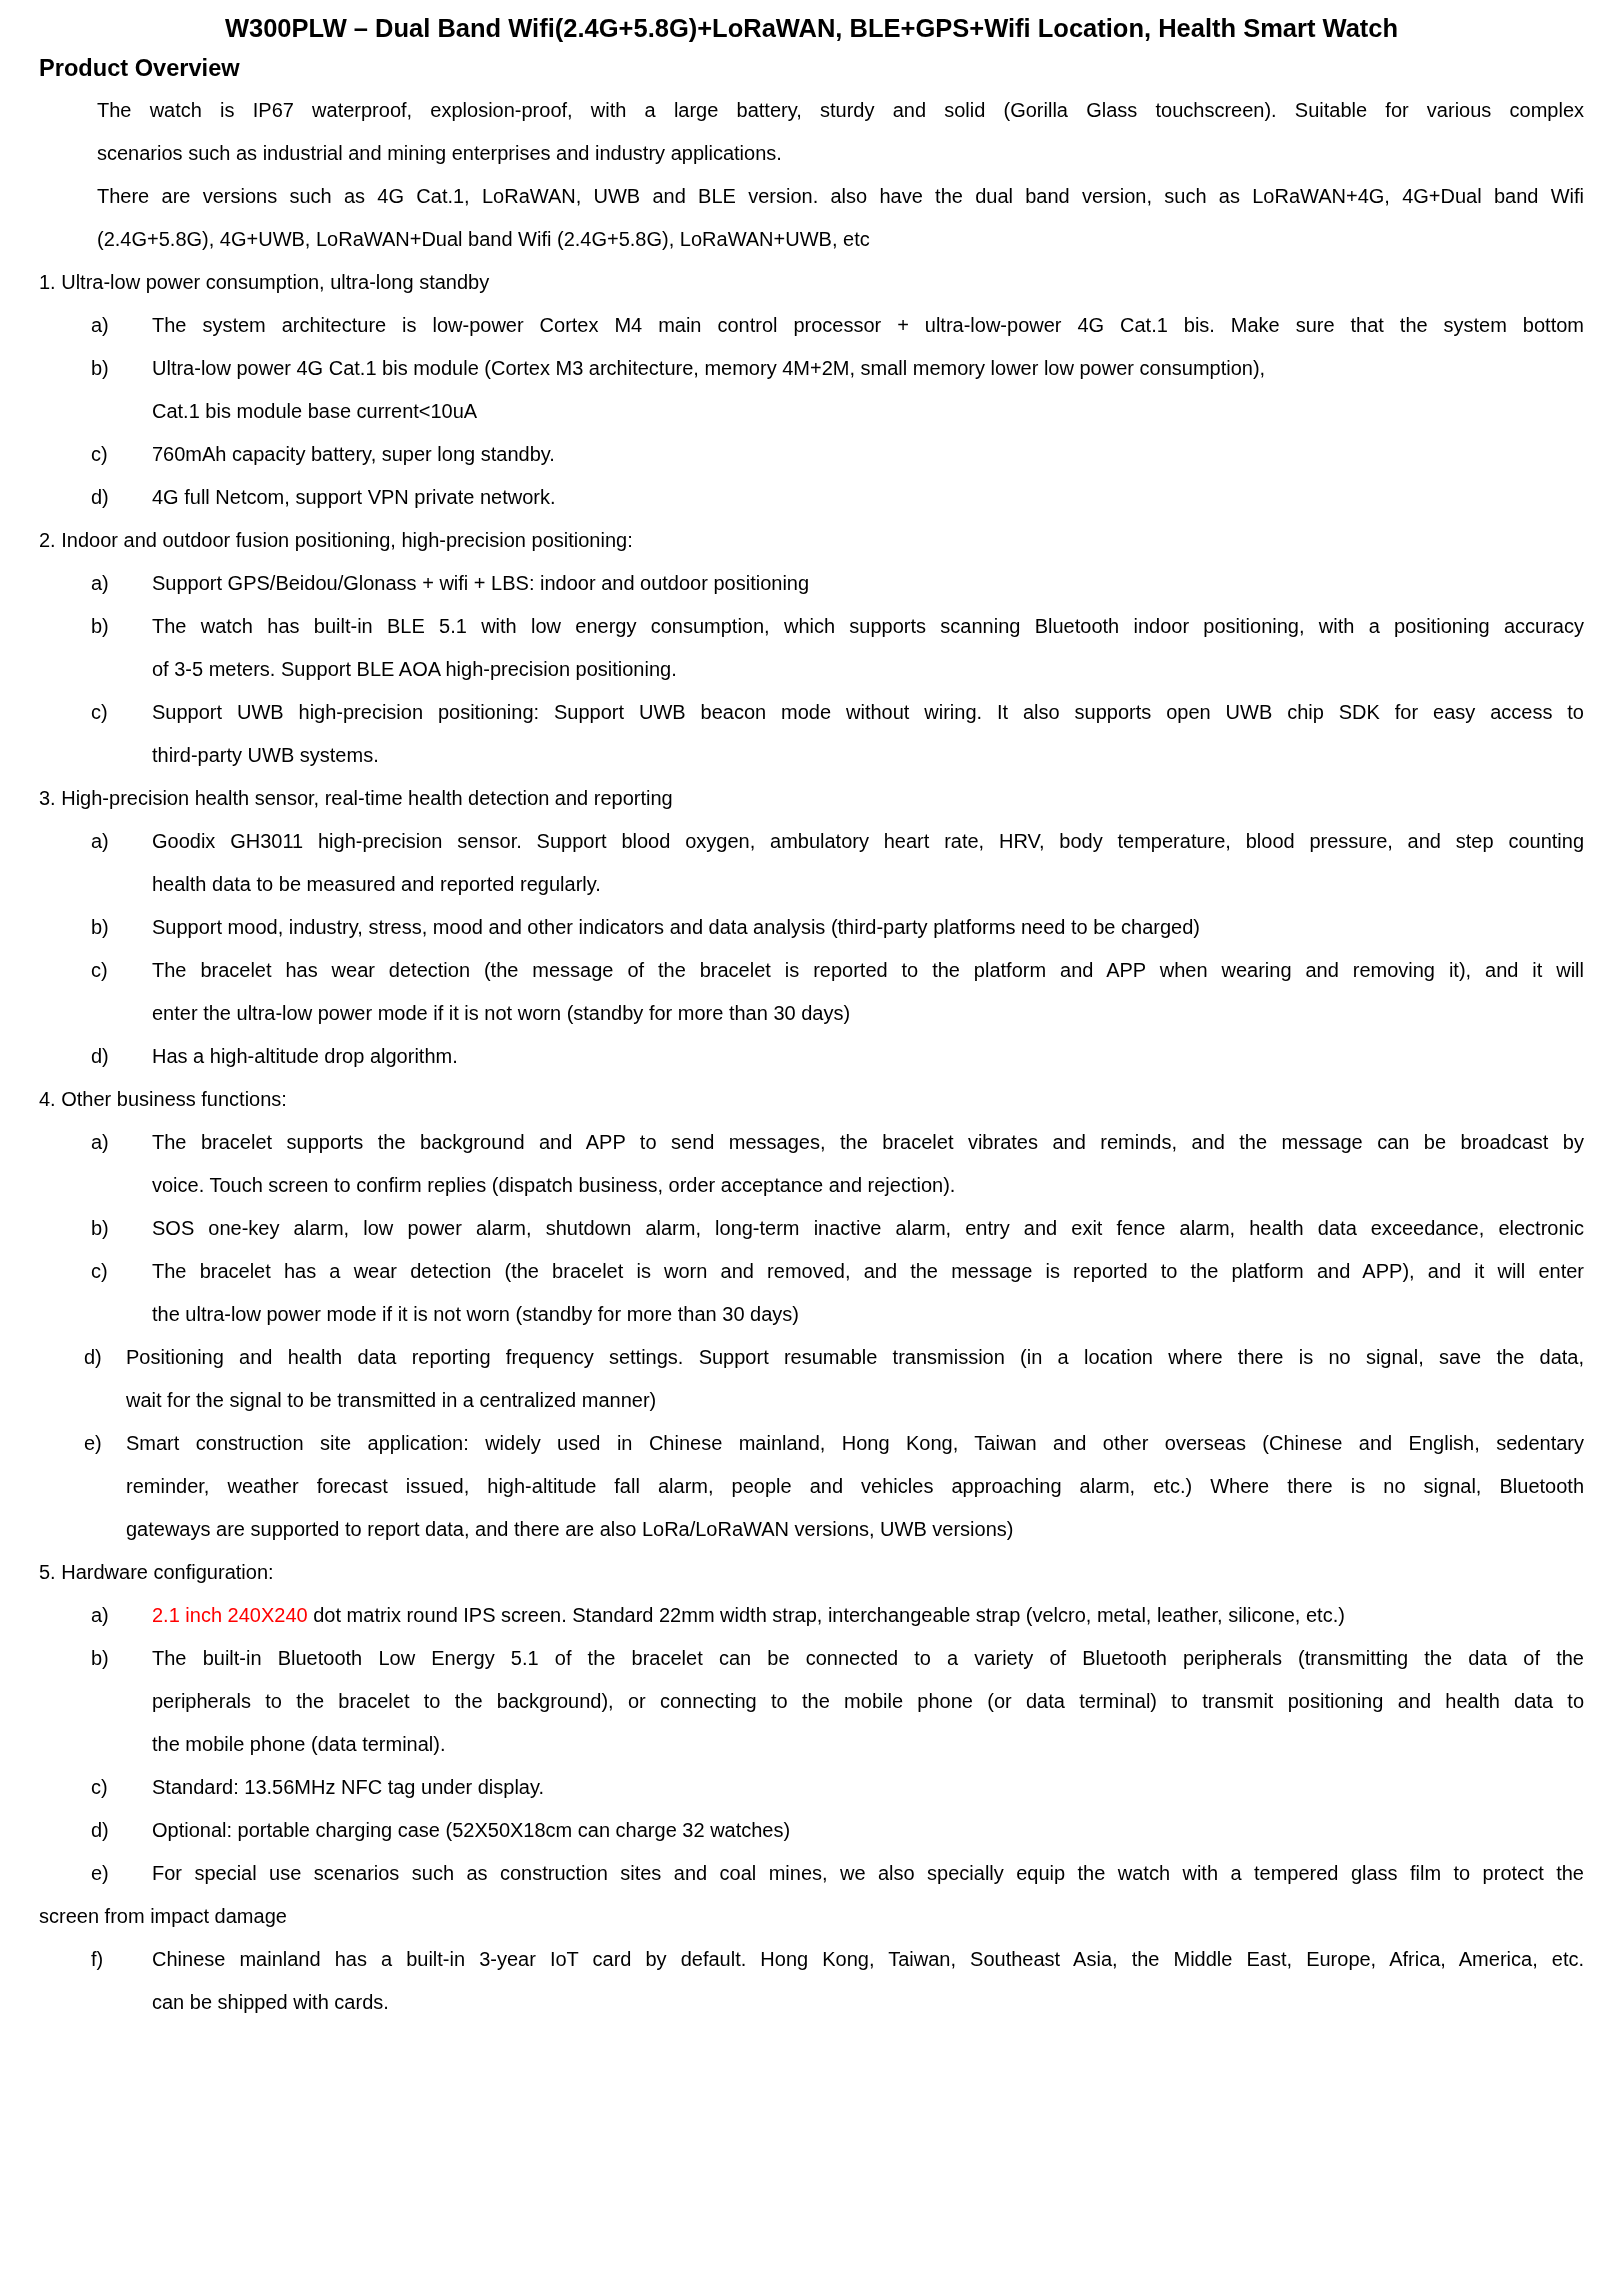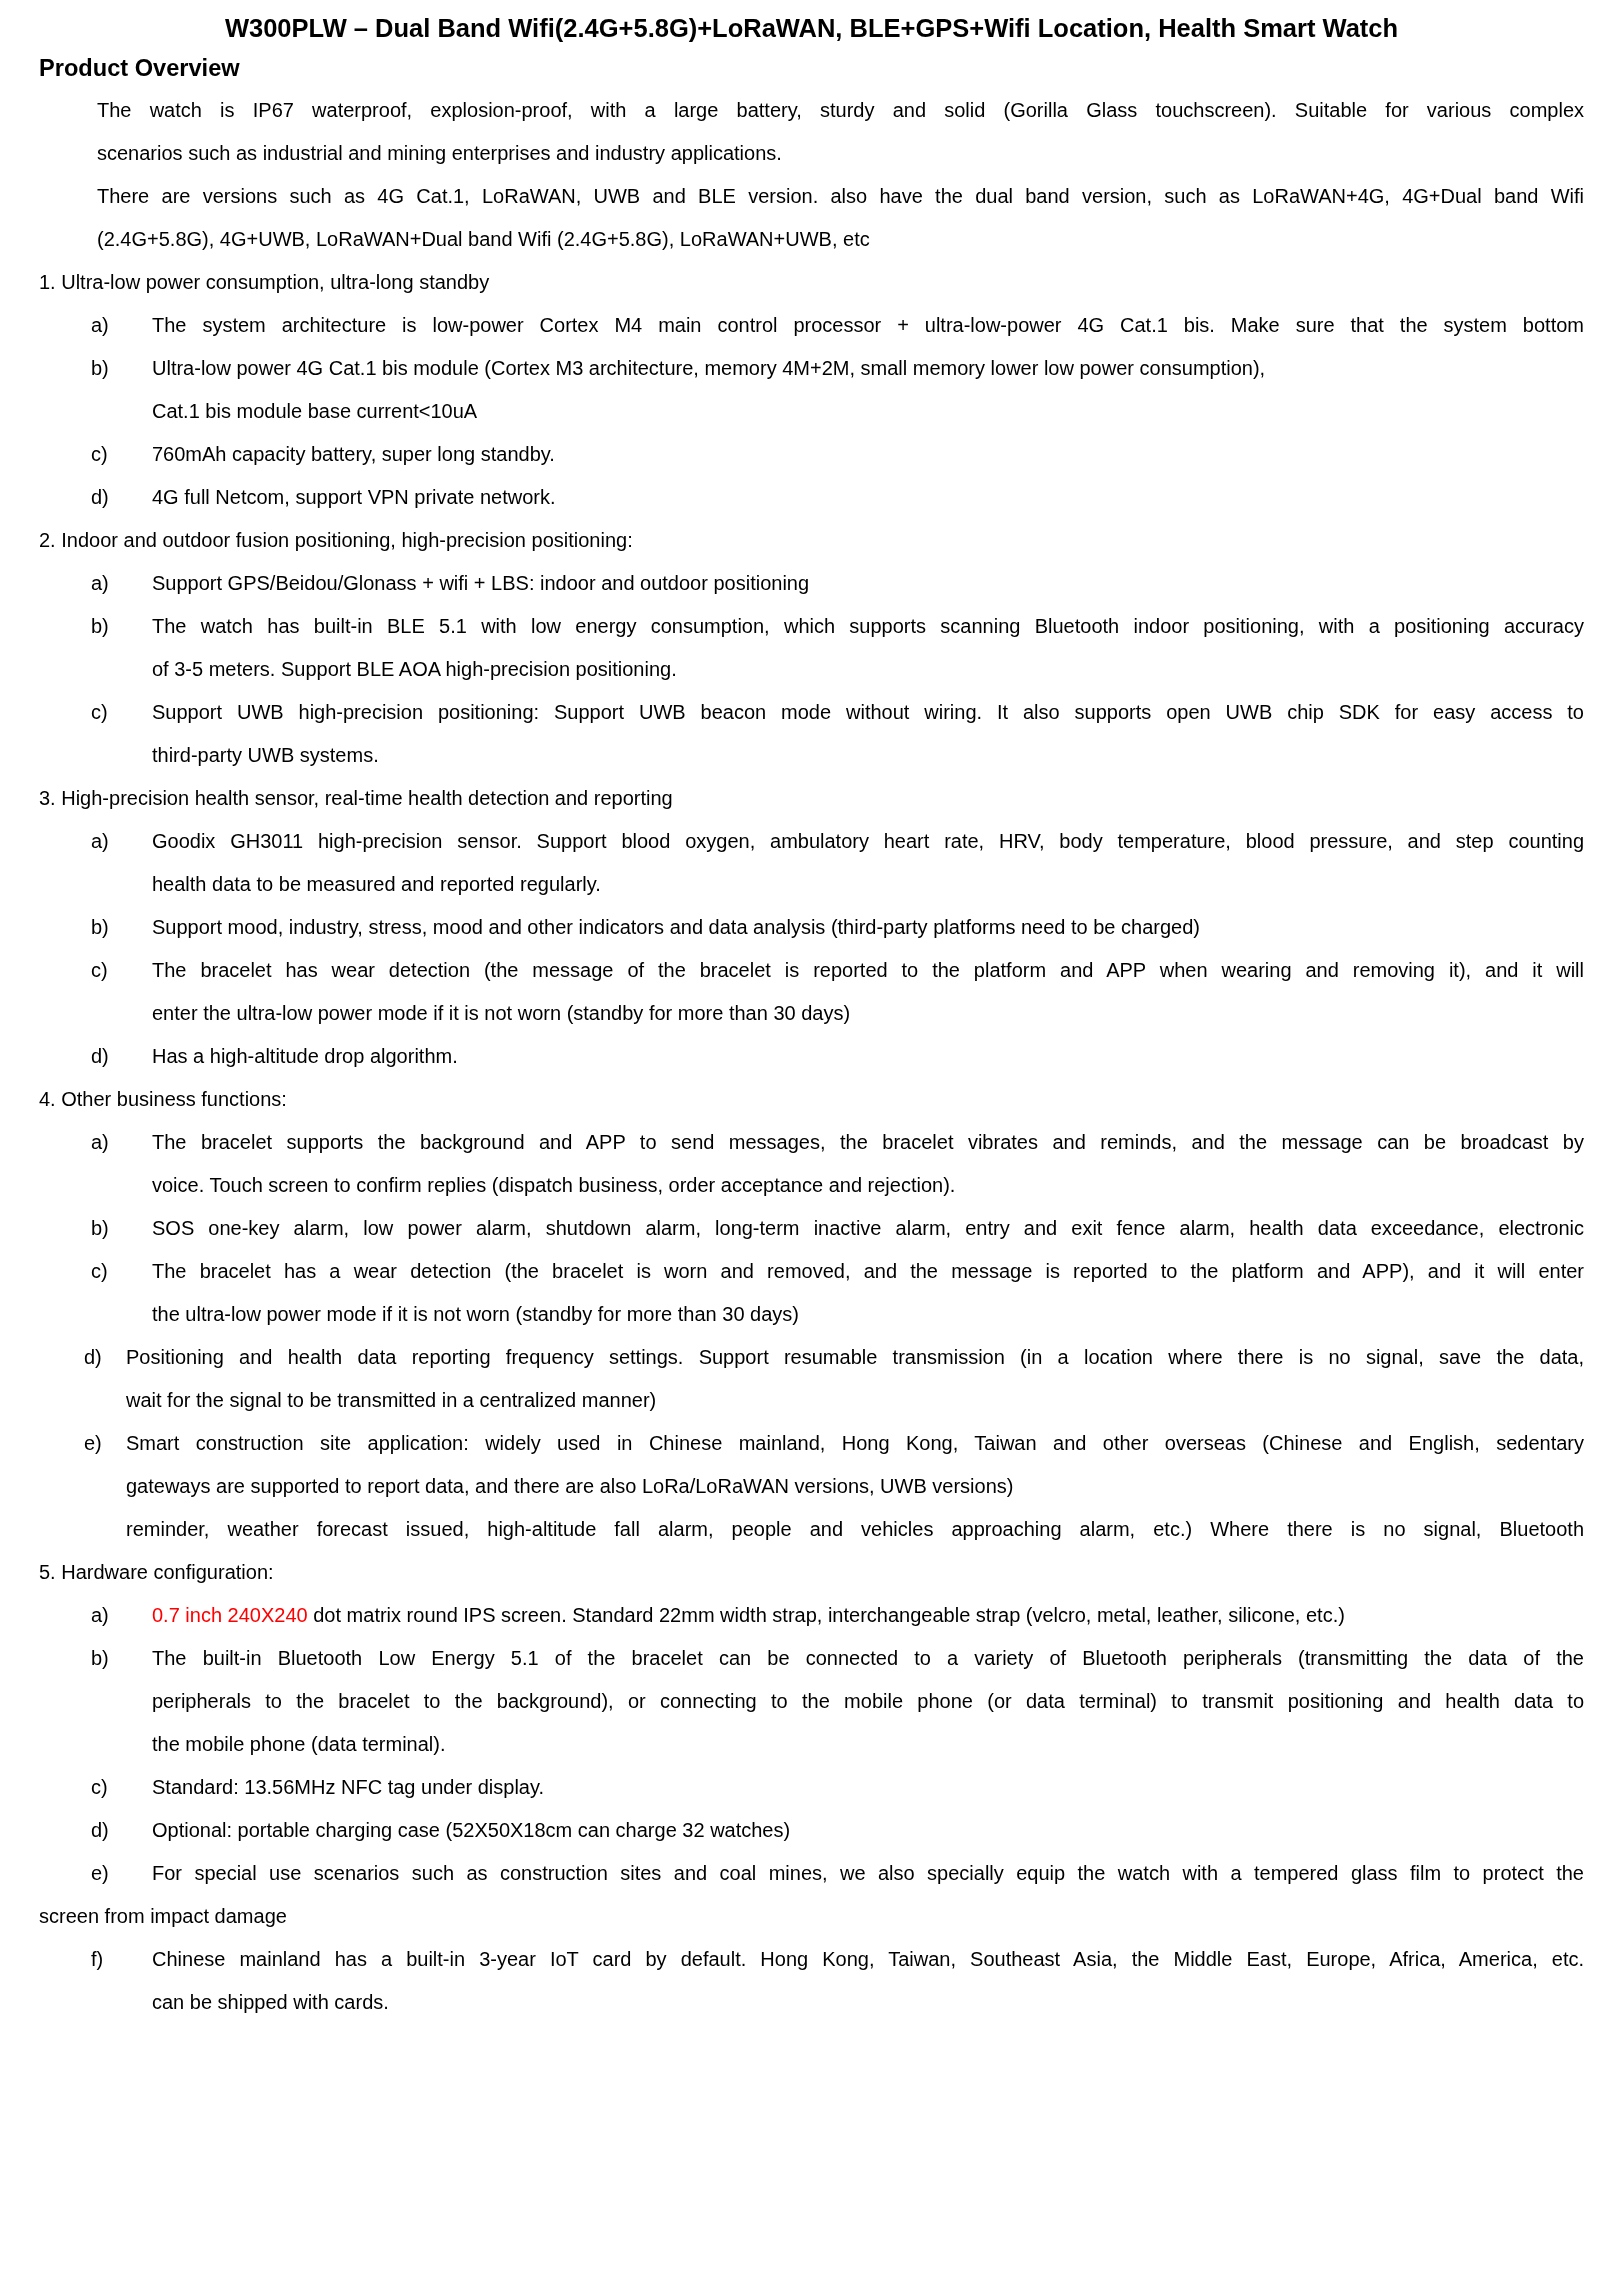--- a/index.html
+++ b/index.html
@@ -56,25 +56,25 @@
 
   <div class="ln sec">4. Other business functions:</div>
   <div class="ln item j"><span class="letter">a)</span><span>The bracelet supports the background and APP to send messages, the bracelet vibrates and reminds, and the message can be broadcast by</span></div>
   <div class="ln cont">voice. Touch screen to confirm replies (dispatch business, order acceptance and rejection).</div>
   <div class="ln item j"><span class="letter">b)</span><span>SOS one-key alarm, low power alarm, shutdown alarm, long-term inactive alarm, entry and exit fence alarm, health data exceedance, electronic</span></div>
   <div class="ln item j"><span class="letter">c)</span><span>The bracelet has a wear detection (the bracelet is worn and removed, and the message is reported to the platform and APP), and it will enter</span></div>
   <div class="ln cont">the ultra-low power mode if it is not worn (standby for more than 30 days)</div>
   <div class="ln item-n j"><span class="letter">d)</span><span>Positioning and health data reporting frequency settings. Support resumable transmission (in a location where there is no signal, save the data,</span></div>
   <div class="ln cont-n">wait for the signal to be transmitted in a centralized manner)</div>
   <div class="ln item-n j"><span class="letter">e)</span><span>Smart construction site application: widely used in Chinese mainland, Hong Kong, Taiwan and other overseas (Chinese and English, sedentary</span></div>
+  <div class="ln cont-n j">reminder, weather forecast issued, high-altitude fall alarm, people and vehicles approaching alarm, etc.) Where there is no signal, Bluetooth</div>
   <div class="ln cont-n">gateways are supported to report data, and there are also LoRa/LoRaWAN versions, UWB versions)</div>
-  <div class="ln cont-n j">reminder, weather forecast issued, high-altitude fall alarm, people and vehicles approaching alarm, etc.) Where there is no signal, Bluetooth</div>
 
   <div class="ln sec">5. Hardware configuration:</div>
-  <div class="ln item"><span class="letter">a)</span><span><span class="red">0.7 inch 240X240</span><span> dot matrix round IPS screen. Standard 22mm width strap, interchangeable strap (velcro, metal, leather, silicone, etc.)</span></span></div>
+  <div class="ln item"><span class="letter">a)</span><span><span class="red">2.1 inch 240X240</span><span> dot matrix round IPS screen. Standard 22mm width strap, interchangeable strap (velcro, metal, leather, silicone, etc.)</span></span></div>
   <div class="ln item j"><span class="letter">b)</span><span>The built-in Bluetooth Low Energy 5.1 of the bracelet can be connected to a variety of Bluetooth peripherals (transmitting the data of the</span></div>
   <div class="ln cont j">peripherals to the bracelet to the background), or connecting to the mobile phone (or data terminal) to transmit positioning and health data to</div>
   <div class="ln cont">the mobile phone (data terminal).</div>
   <div class="ln item"><span class="letter">c)</span><span>Standard: 13.56MHz NFC tag under display.</span></div>
   <div class="ln item"><span class="letter">d)</span><span>Optional: portable charging case (52X50X18cm can charge 32 watches)</span></div>
   <div class="ln item j"><span class="letter">e)</span><span>For special use scenarios such as construction sites and coal mines, we also specially equip the watch with a tempered glass film to protect the</span></div>
   <div class="ln flush">screen from impact damage</div>
   <div class="ln item j"><span class="letter">f)</span><span>Chinese mainland has a built-in 3-year IoT card by default. Hong Kong, Taiwan, Southeast Asia, the Middle East, Europe, Africa, America, etc.</span></div>
   <div class="ln cont">can be shipped with cards.</div>
 </div>

